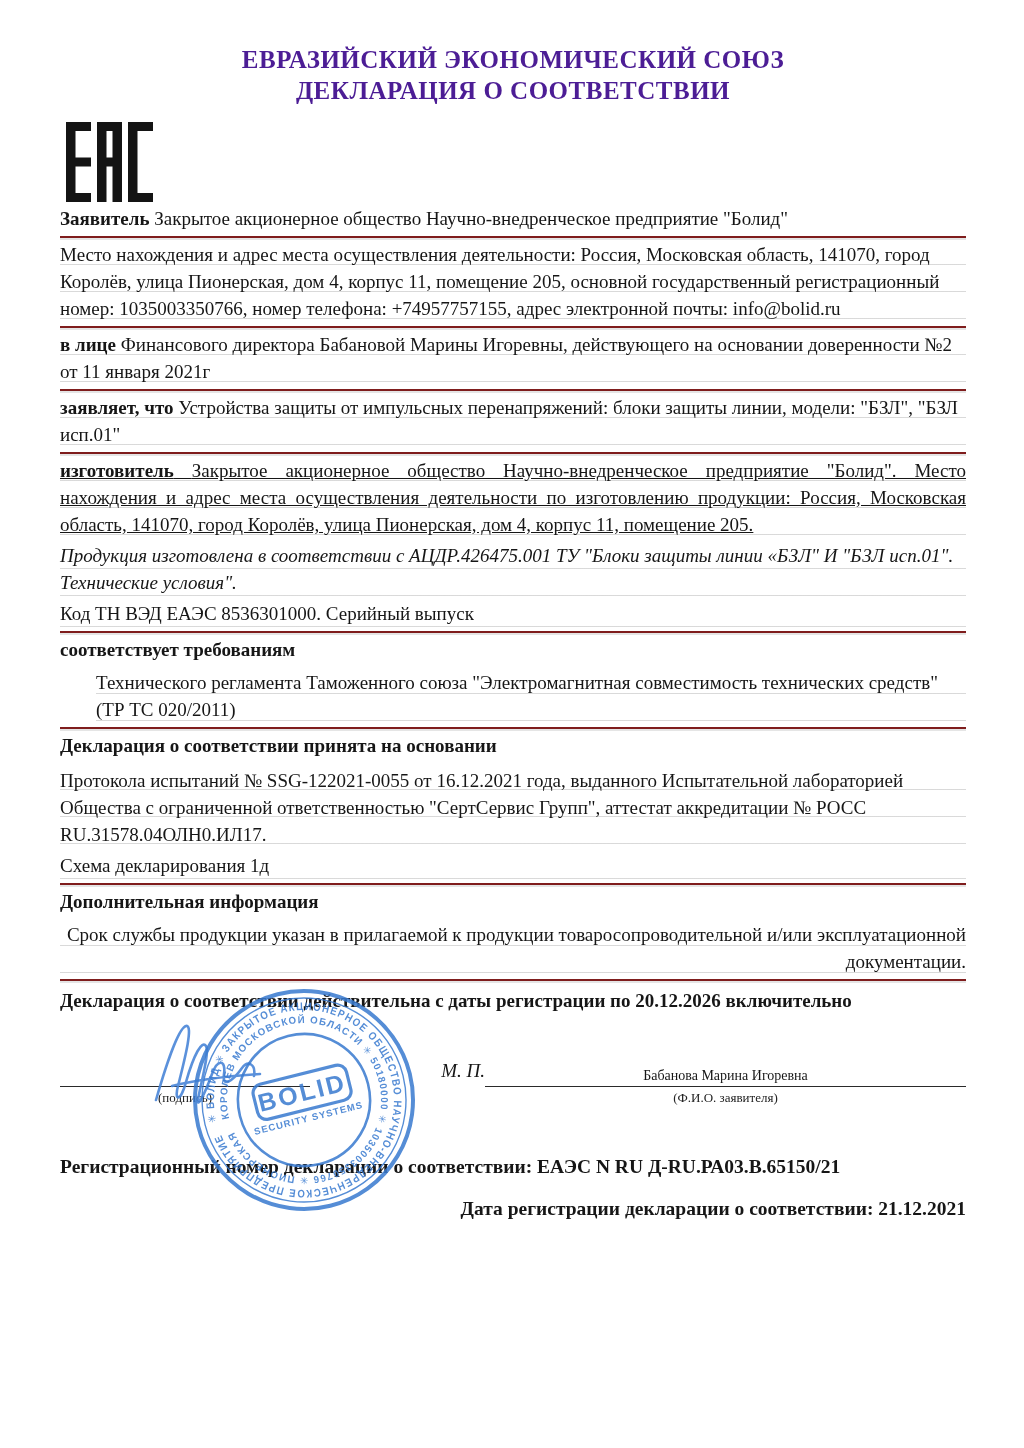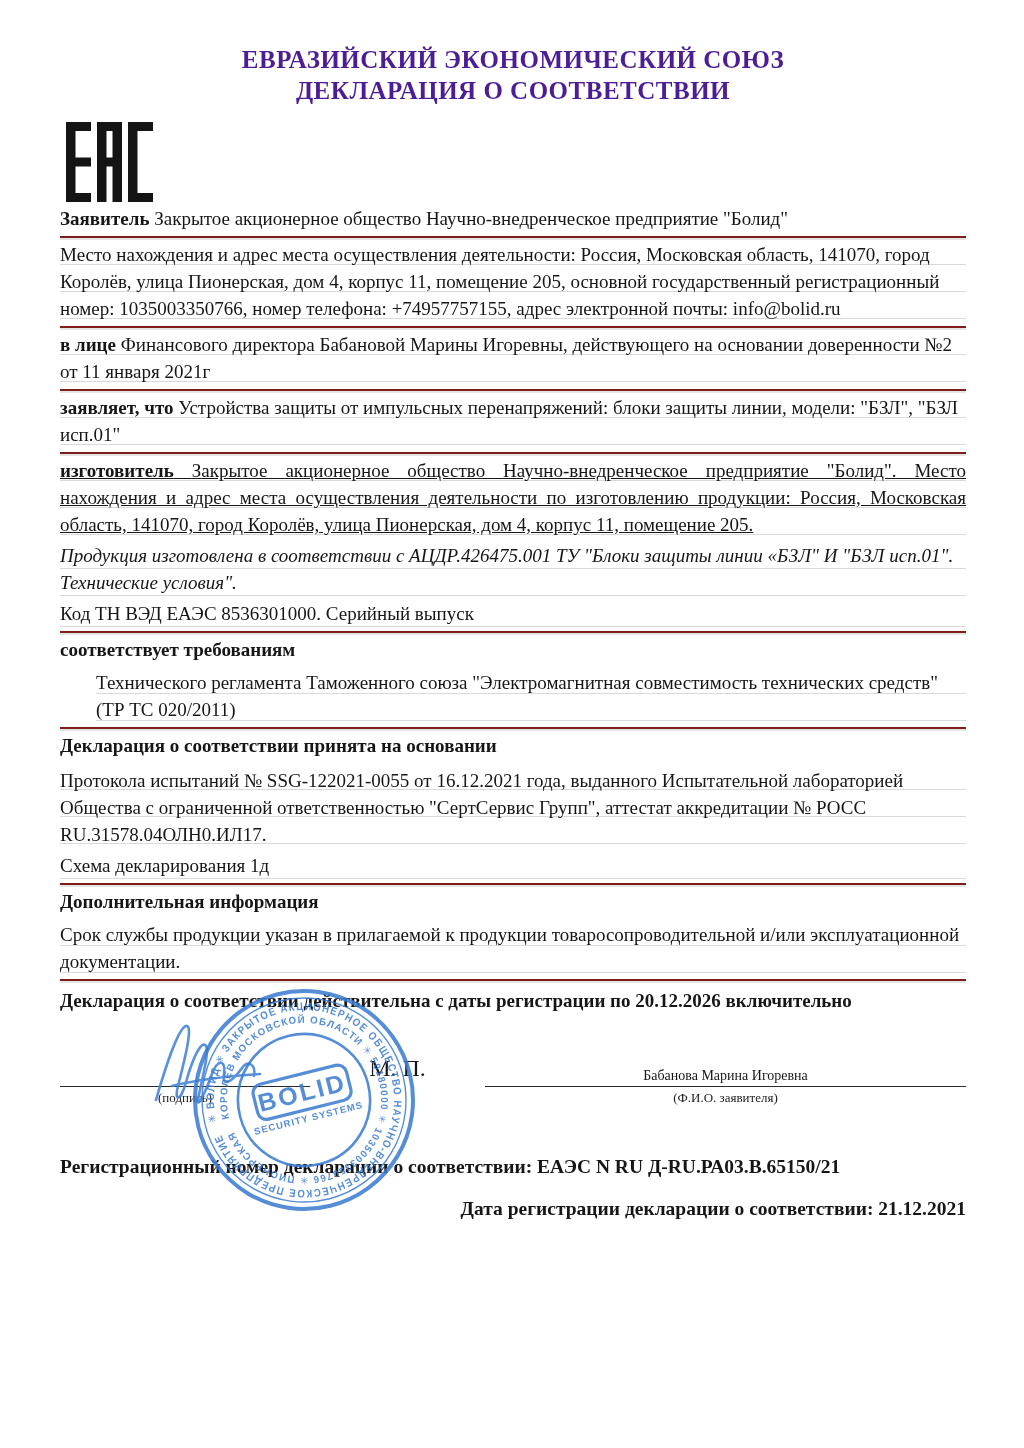--- a/index.html
+++ b/index.html
@@ -17,21 +17,21 @@
   p.row{margin:0;font-size:19px;line-height:27px;padding:3px 0 4px 0;}
   .ruled{
     background-image:repeating-linear-gradient(to bottom,transparent 0,transparent 26px,rgba(120,120,120,.28) 26px,rgba(120,120,120,.28) 27px);
   }
   .jst{text-align:justify;text-decoration:underline;}
   b.lbl{font-weight:bold;}
   .sig-row{position:relative;margin-top:28px;display:flex;align-items:flex-end;font-size:19px;}
   .sig-col-left{width:250px;}
   .sig-line{border-bottom:1.6px solid #2a2a2a;height:40px;}
   .sig-sub{font-size:13px;text-align:center;color:#222;padding-top:3px;}
-  .sig-col-mp{width:175px;text-align:center;padding-bottom:24px;font-size:24px;}
+  .sig-col-mp{width:175px;text-align:right;padding-bottom:24px;font-size:19px;font-style:italic;}
   .sig-col-right{flex:1;}
   .sig-name{text-align:center;font-size:14px;padding-bottom:2px;}
   .stamp{
     position:absolute;left:128px;top:-62px;width:232px;height:232px;
     transform:rotate(-14deg);opacity:.86;z-index:3;pointer-events:none;
   }
   .scribble{position:absolute;left:82px;top:-30px;z-index:2;pointer-events:none;}
   .footer-line{font-weight:bold;font-size:19.5px;margin:0;}
   .footer-line.first{margin-top:50px;}
   .footer-line.second{margin-top:20px;text-align:right;}
@@ -96,21 +96,21 @@
   </div>
 
   <div class="sec">
     <p class="row"><b class="lbl">Декларация о соответствии принята на основании</b></p>
     <p class="row ruled" style="padding-top:4px;">Протокола испытаний № SSG-122021-0055 от 16.12.2021 года, выданного Испытательной лабораторией Общества с ограниченной ответственностью "СертСервис Групп", аттестат аккредитации № РОСС RU.31578.04ОЛН0.ИЛ17.</p>
     <p class="row ruled" style="padding-top:0;">Схема декларирования 1д</p>
   </div>
 
   <div class="sec thick">
     <p class="row"><b class="lbl">Дополнительная информация</b></p>
-    <p class="row ruled" style="padding-top:2px;">Срок службы продукции указан в прилагаемой к продукции товаросопроводительной и/или эксплуатационной  документации.</p>
+    <p class="row ruled" style="padding-top:2px;text-align:right;">Срок службы продукции указан в прилагаемой к продукции товаросопроводительной и/или эксплуатационной  документации.</p>
   </div>
 
   <div class="sec nl">
     <p class="row" style="padding-top:6px;"><b class="lbl">Декларация о соответствии  действительна с даты регистрации по 20.12.2026 включительно</b></p>
   </div>
 
   <div class="sig-row">
 
     <div class="sig-col-left">
       <div class="sig-line"></div>

